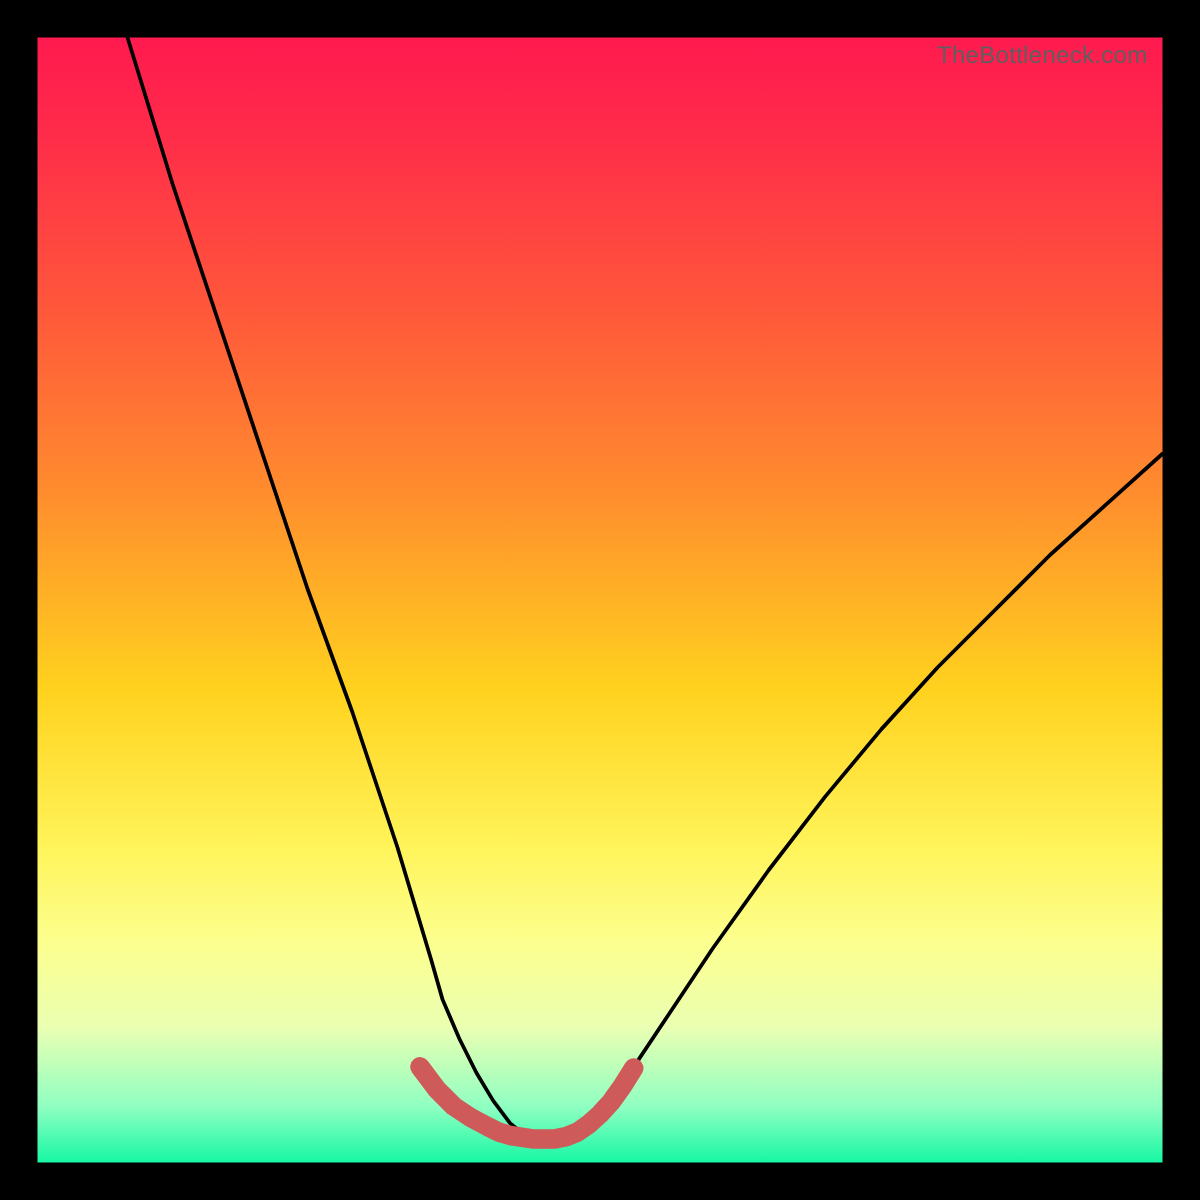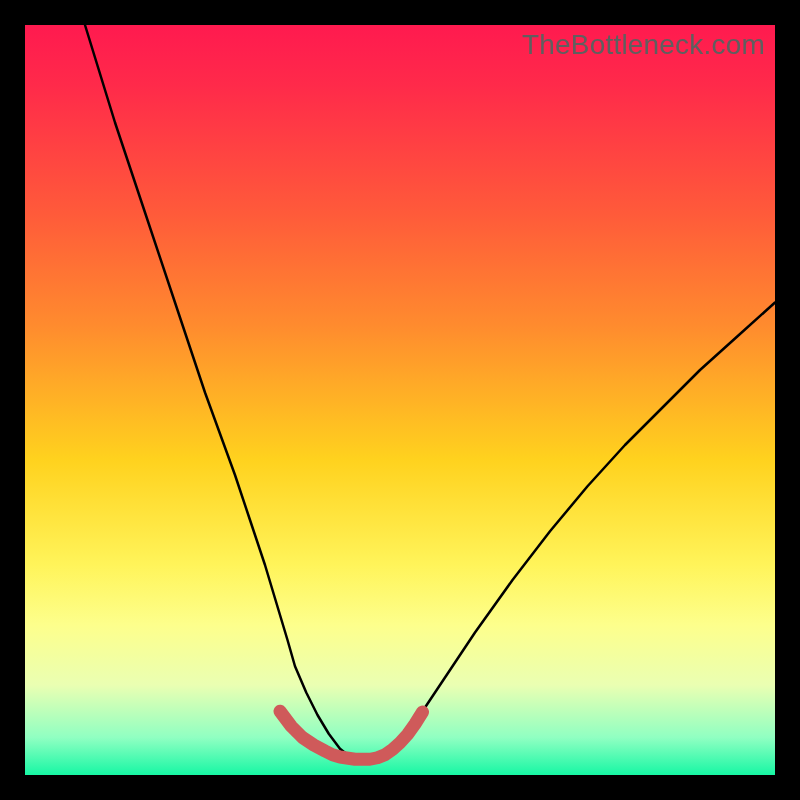--- a/index.html
+++ b/index.html
@@ -27,21 +27,21 @@
       #fdff8c 80%,
       #eaffb2 88%,
       #90ffc2 95%,
       #17f7a4 100%);
   }
   .watermark {
     position: absolute;
     top: 4px;
     right: 10px;
     color: #5f5f5f;
-    font-size: 28px;
+    font-size: 16px;
     font-weight: 500;
     letter-spacing: 0.2px;
     user-select: none;
     z-index: 5;
   }
   svg.curves {
     position: absolute;
     left: 0;
     top: 0;
     width: 750px;

